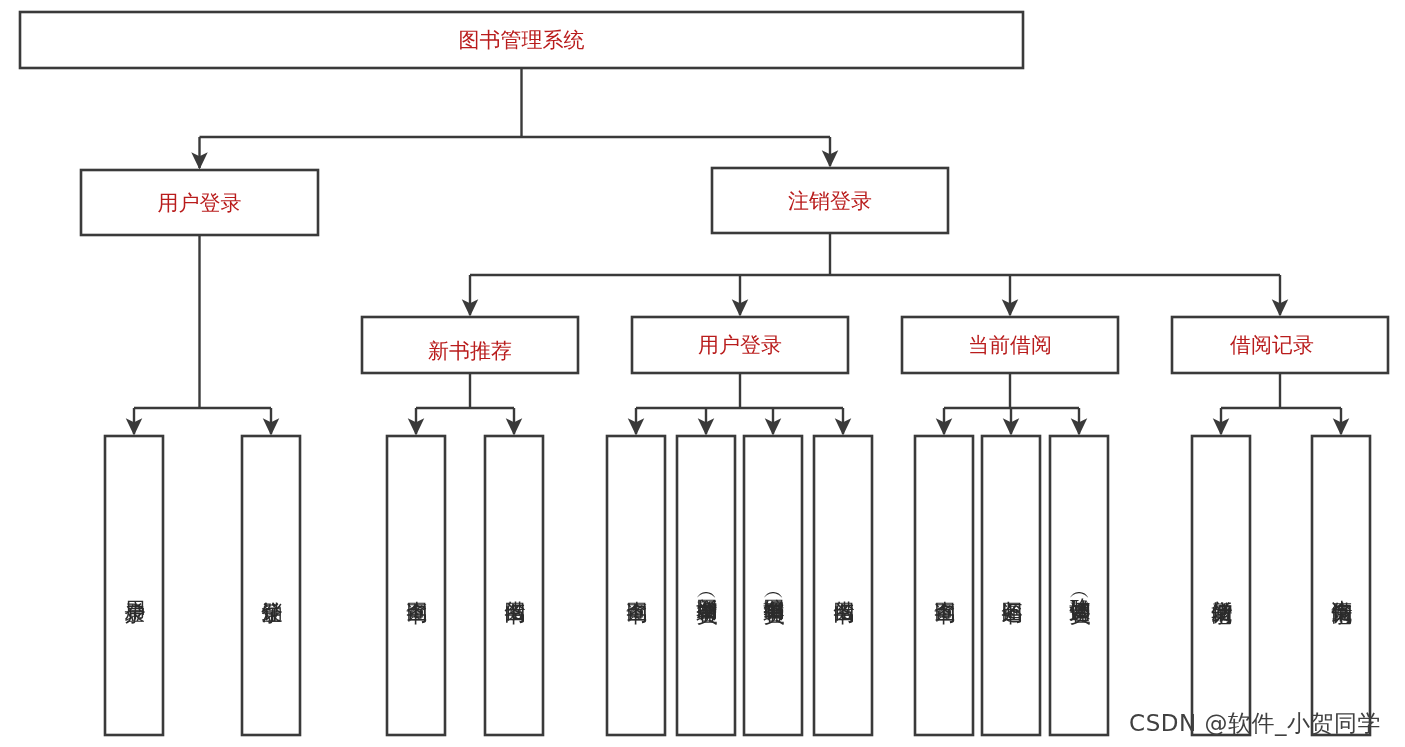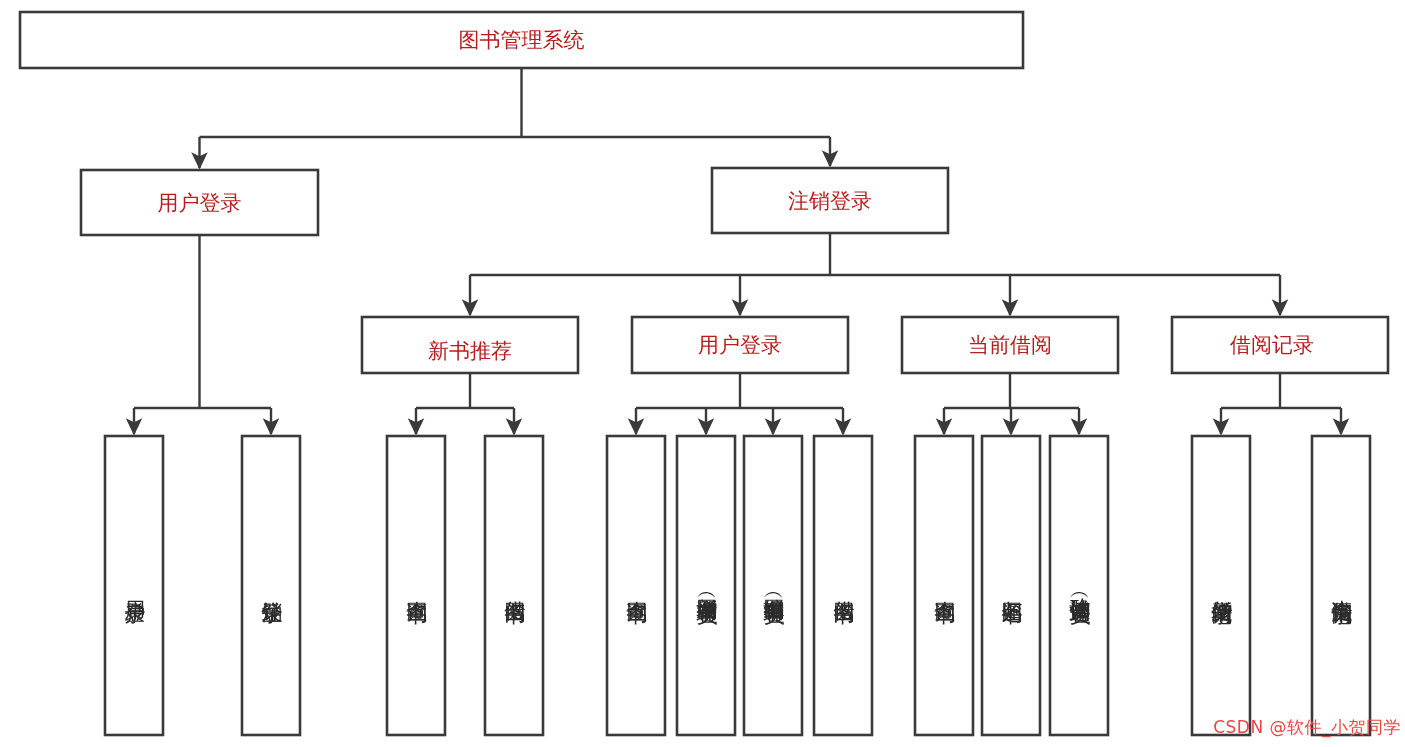--- a/index.html
+++ b/index.html
@@ -25,23 +25,23 @@
     pointer-events:none;
   }
   .hlabel{
     position:absolute;
     font-family:"DejaVu Sans","Liberation Sans",sans-serif;
     font-size:21px;color:#b91c1c;
     display:flex;align-items:center;justify-content:center;
     white-space:nowrap;pointer-events:none;
   }
   #watermark{
-    position:absolute;right:4px;bottom:8px;
+    position:absolute;right:24px;bottom:8px;
     font-family:"DejaVu Sans","Liberation Sans",sans-serif;
-    font-size:17px;color:#ef4444;letter-spacing:.5px;
+    font-size:23px;color:#404040;letter-spacing:.5px;
     pointer-events:none;
   }
 </style>
 </head>
 <body>
 
 <div id="diagram-root">
 
   <svg id="tree" viewBox="0 0 1405 747">
     <defs>

